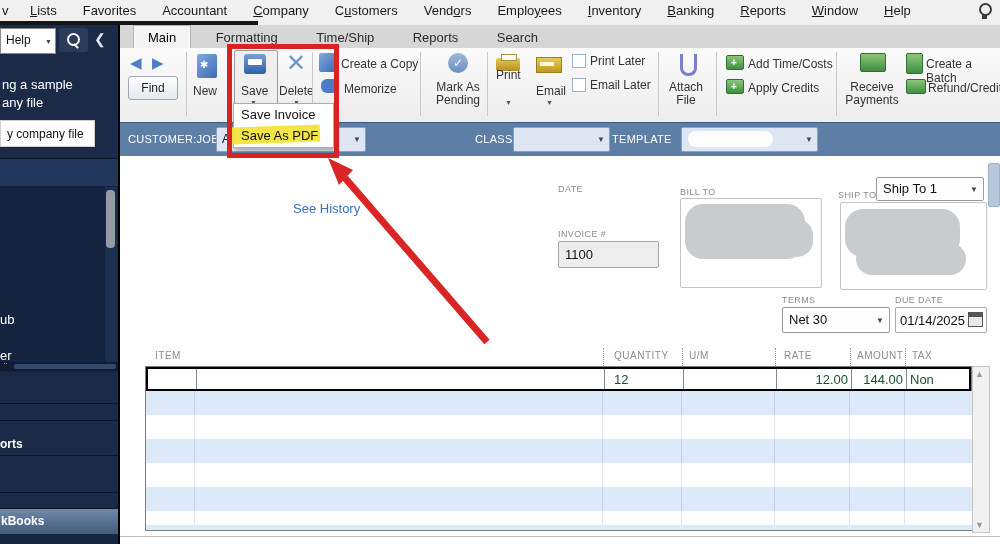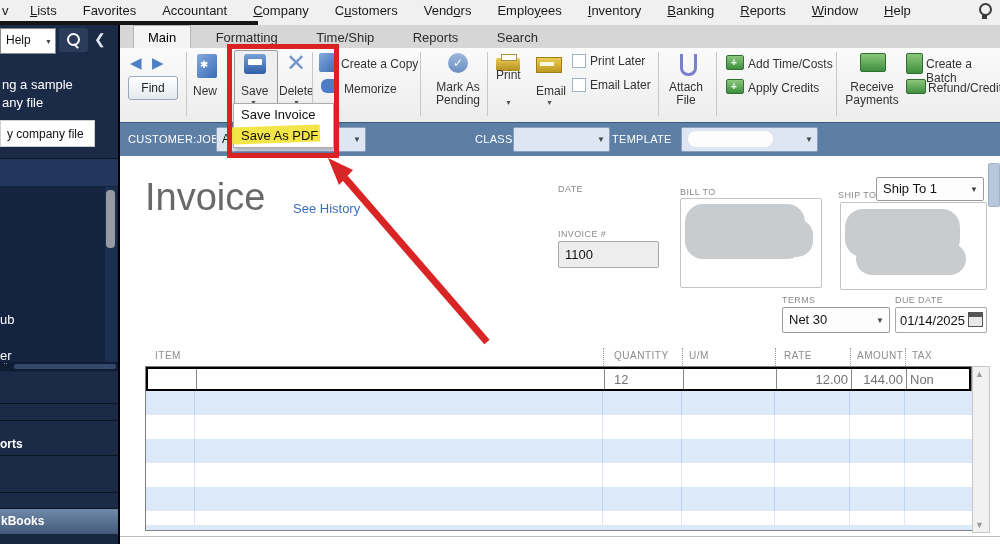--- a/index.html
+++ b/index.html
@@ -54,21 +54,21 @@
   .wcombo .dd{position:absolute;right:5px;top:8px;font-size:8px;color:#444;}
   .cal{position:absolute;width:13px;height:13px;border:1px solid #555;background:
        linear-gradient(#555 0 4px, #e8e8e8 4px);}
   .addrbox{position:absolute;background:#fff;border:1px solid #c4c4c4;border-radius:2px;}
   .blob{position:absolute;background:#c9cccf;border-radius:18px;}
   
   .hcell{position:absolute;top:0;height:18px;font-size:10px;color:#8c8c8c;letter-spacing:.5px;line-height:16px;}
   .hsep{border-left:1px dotted #9a9a9a;}
   .trow{position:absolute;left:0;width:827px;}
   .cline{position:absolute;top:0;bottom:0;width:1px;}
-  .cell{position:absolute;top:0;height:100%;font-size:13px;color:#737373;line-height:22px;}
+  .cell{position:absolute;top:0;height:100%;font-size:13px;color:#14532d;line-height:22px;}
   
   #sidebar{left:0;top:25px;width:120px;height:519px;background:#1b2b47;}
   .sb-text{position:absolute;color:#fff;font-size:13px;white-space:nowrap;}
   .sb-line{position:absolute;left:0;width:118px;height:1px;background:#0a1526;}
   
   #red-rect{left:227px;top:44px;width:102px;height:104px;border:5px solid #d92323;z-index:50;}
   #save-popup{left:233px;top:103px;width:99px;height:43px;background:#fff;border:1px solid #adadad;
               box-shadow:2px 3px 5px rgba(0,0,0,.25);z-index:40;}
   .popup-item{position:relative;font-size:13px;color:#111;padding:3px 0 2px 7px;height:16px;}
   .hl{position:absolute;left:-2px;top:1px;width:88px;height:17px;background:#f2e233;opacity:.9;transform:rotate(-2deg);}
@@ -184,21 +184,20 @@
     <div class="combo" style="left:393px;top:4px;width:95px;height:23px;">
       <span class="dd">▼</span>
     </div>
     <span class="cb-label" style="left:492px;top:10px;">TEMPLATE</span>
     <div class="combo" style="left:561px;top:4px;width:135px;height:23px;">
       <span class="a" style="left:6px;top:3px;width:85px;height:16px;background:#fdfdfd;border-radius:8px;"></span>
       <span class="dd">▼</span>
     </div>
   </div>
 
-  <div class="a" style="left:145px;top:176px;font-size:38px;color:#696969;">Invoice</div>
   <a class="a" style="left:293px;top:201px;font-size:13px;color:#3a6fbf;text-decoration:none;">See History</a>
 
   <span class="flabel" style="left:558px;top:184px;">DATE</span>
   <span class="flabel" style="left:558px;top:229px;">INVOICE #</span>
   <div class="field" style="left:558px;top:241px;width:99px;height:25px;">
     <span class="val">1100</span>
   </div>
 
   <span class="flabel" style="left:680px;top:187px;">BILL TO</span>
   <div class="addrbox" style="left:680px;top:198px;width:140px;height:88px;">

